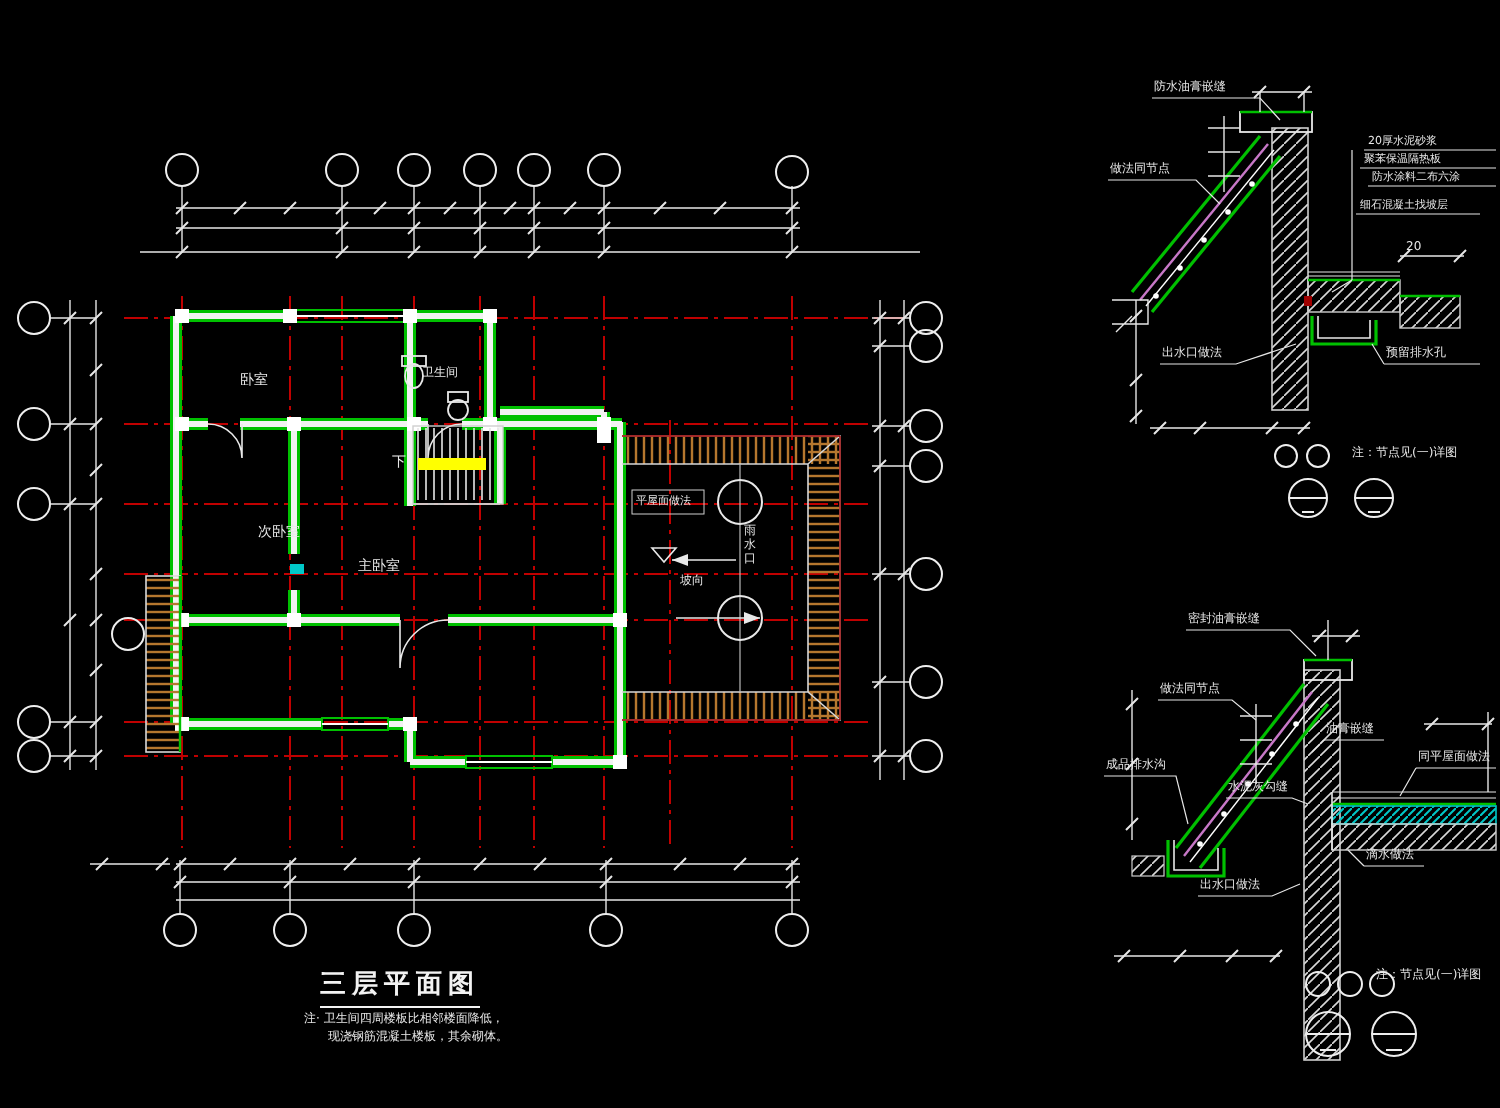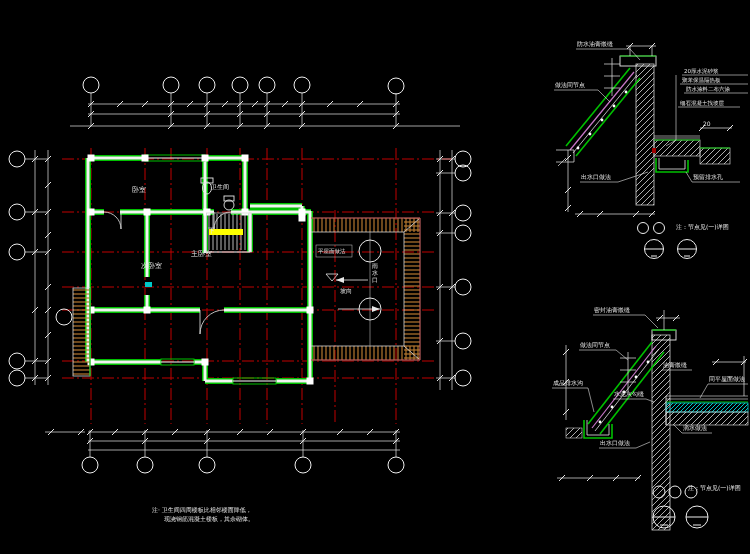--- a/index.html
+++ b/index.html
@@ -1,21 +1,21 @@
 <!DOCTYPE html>
 <html><head>
 <meta charset="utf-8">
 <style>
   html,body{margin:0;padding:0;background:#000;}
   #stage{position:relative;width:750px;height:554px;background:#000;overflow:hidden;
          font-family:"DejaVu Sans",sans-serif;}
   #stage svg{position:absolute;left:0;top:0;}
   .lbl{position:absolute;color:#e8e8e8;font-size:6px;line-height:7px;white-space:nowrap;}
   .lbl.s5{font-size:5.5px;}
-  .lbl.s7{font-size:7px;margin-left:12px;}
+  .lbl.s7{font-size:7px;}
   .lbl.vert{white-space:normal;width:8px;line-height:7px;}
   .title{position:absolute;color:#f2f2f2;font-size:13px;font-weight:bold;letter-spacing:3px;
          border-bottom:1.5px solid #f2f2f2;padding-bottom:2px;white-space:nowrap;}
 </style>
 </head>
 <body>
 
 <div id="stage">
 
 <svg width="750" height="554" viewBox="0 0 750 554">
@@ -261,25 +261,26 @@
       <circle cx="697" cy="517" r="11"></circle>
           <path d="M686,517H708 M693,525H701"></path>
     </g>
   </g>
 </svg>
 
 <span class="lbl s7" style="left:120px;top:187px">卧室</span>
 <span class="lbl" style="left:211px;top:183px">卫生间</span>
 <span class="lbl s7" style="left:196px;top:228px">下</span>
 <span class="lbl s7" style="left:129px;top:263px">次卧室</span>
-<span class="lbl s7" style="left:179px;top:251px">主卧室</span>
+<span class="lbl s7" style="left:179px;top:280px">主卧室</span>
 <span class="lbl s5" style="left:318px;top:248px">平屋面做法</span>
 <span class="lbl" style="left:340px;top:287px">坡向</span>
 <span class="lbl vert" style="left:372px;top:262px">雨水口</span>
 
+<span class="title" style="left:160px;top:483px">三层平面图</span>
 <span class="lbl" style="left:152px;top:506px">注· 卫生间四周楼板比相邻楼面降低，</span>
 <span class="lbl" style="left:164px;top:515px">现浇钢筋混凝土楼板，其余砌体。</span>
 
 <span class="lbl" style="left:577px;top:40px">防水油膏嵌缝</span>
 <span class="lbl" style="left:555px;top:81px">做法同节点</span>
 <span class="lbl s5" style="left:684px;top:68px">20厚水泥砂浆</span>
 <span class="lbl s5" style="left:682px;top:77px">聚苯保温隔热板</span>
 <span class="lbl s5" style="left:686px;top:86px">防水涂料二布六涂</span>
 <span class="lbl s5" style="left:680px;top:100px">细石混凝土找坡层</span>
 <span class="lbl" style="left:703px;top:120px">20</span>

